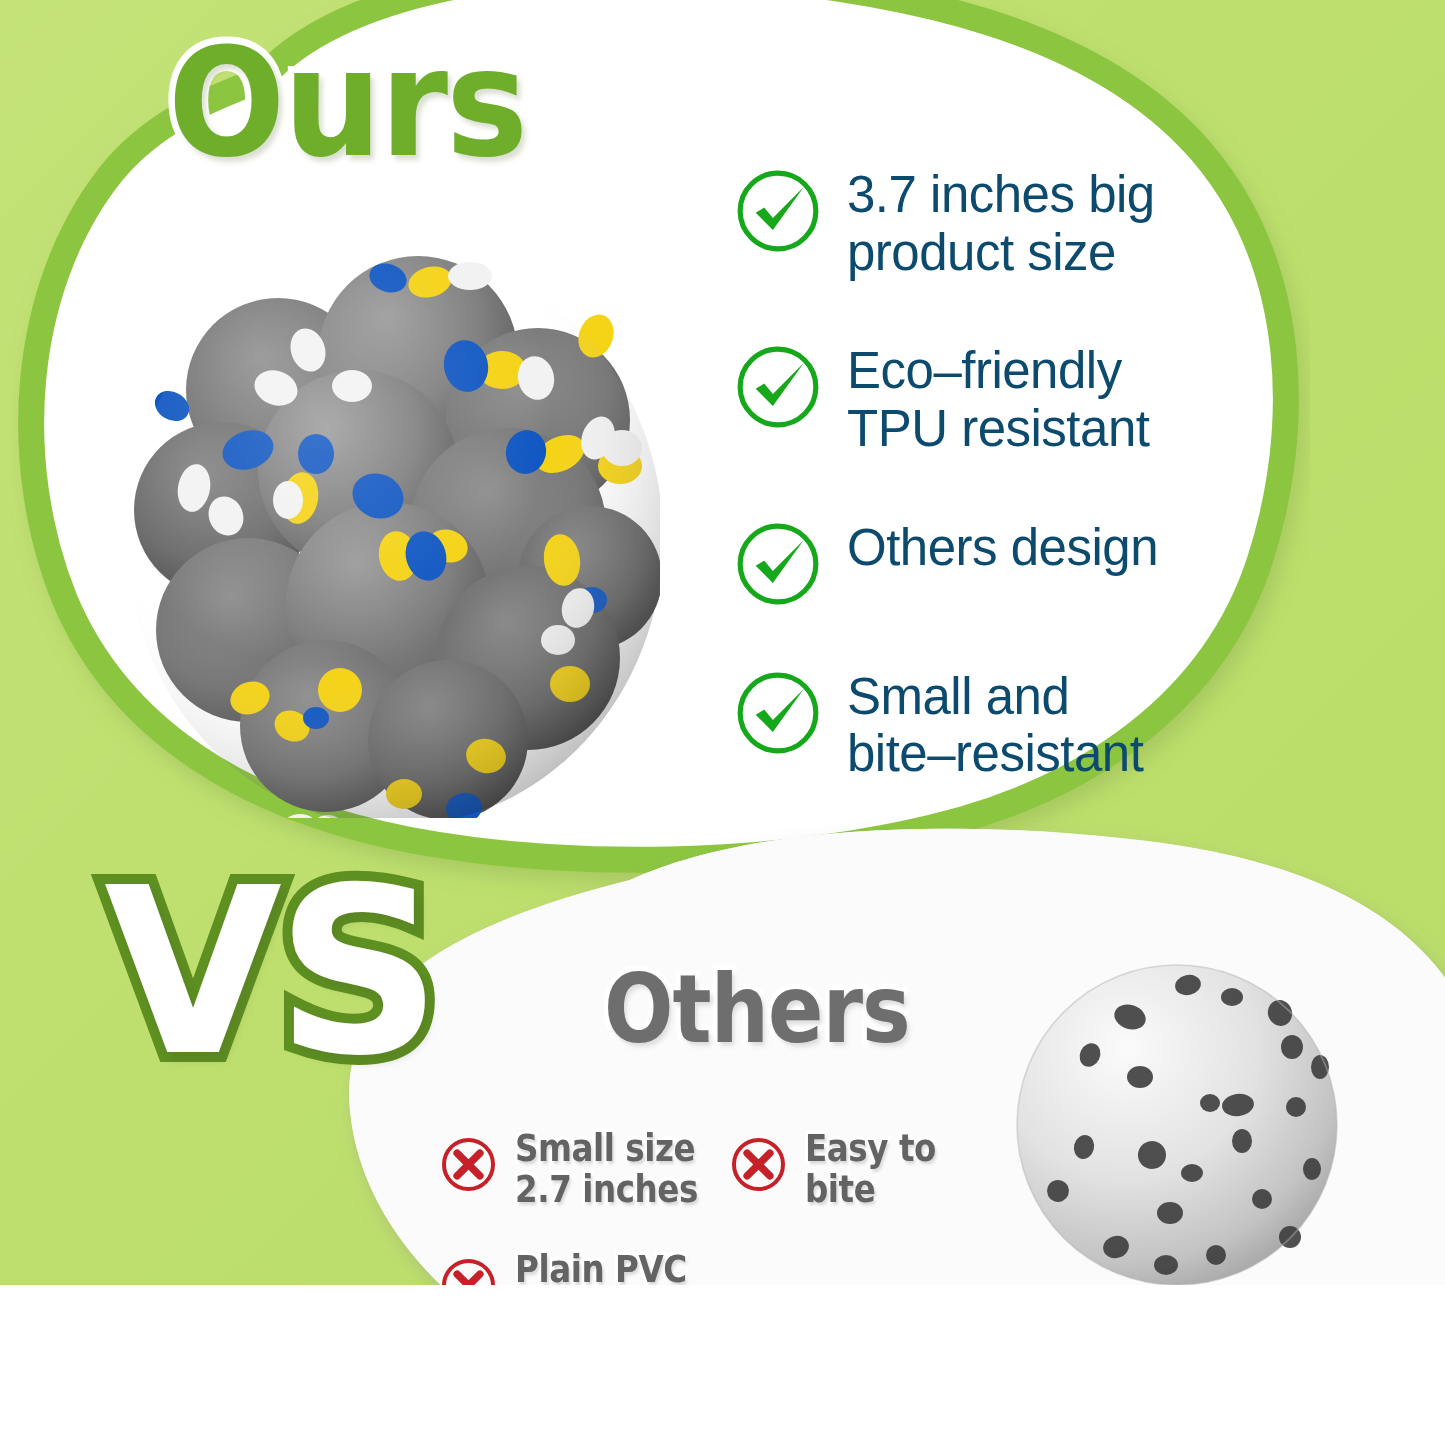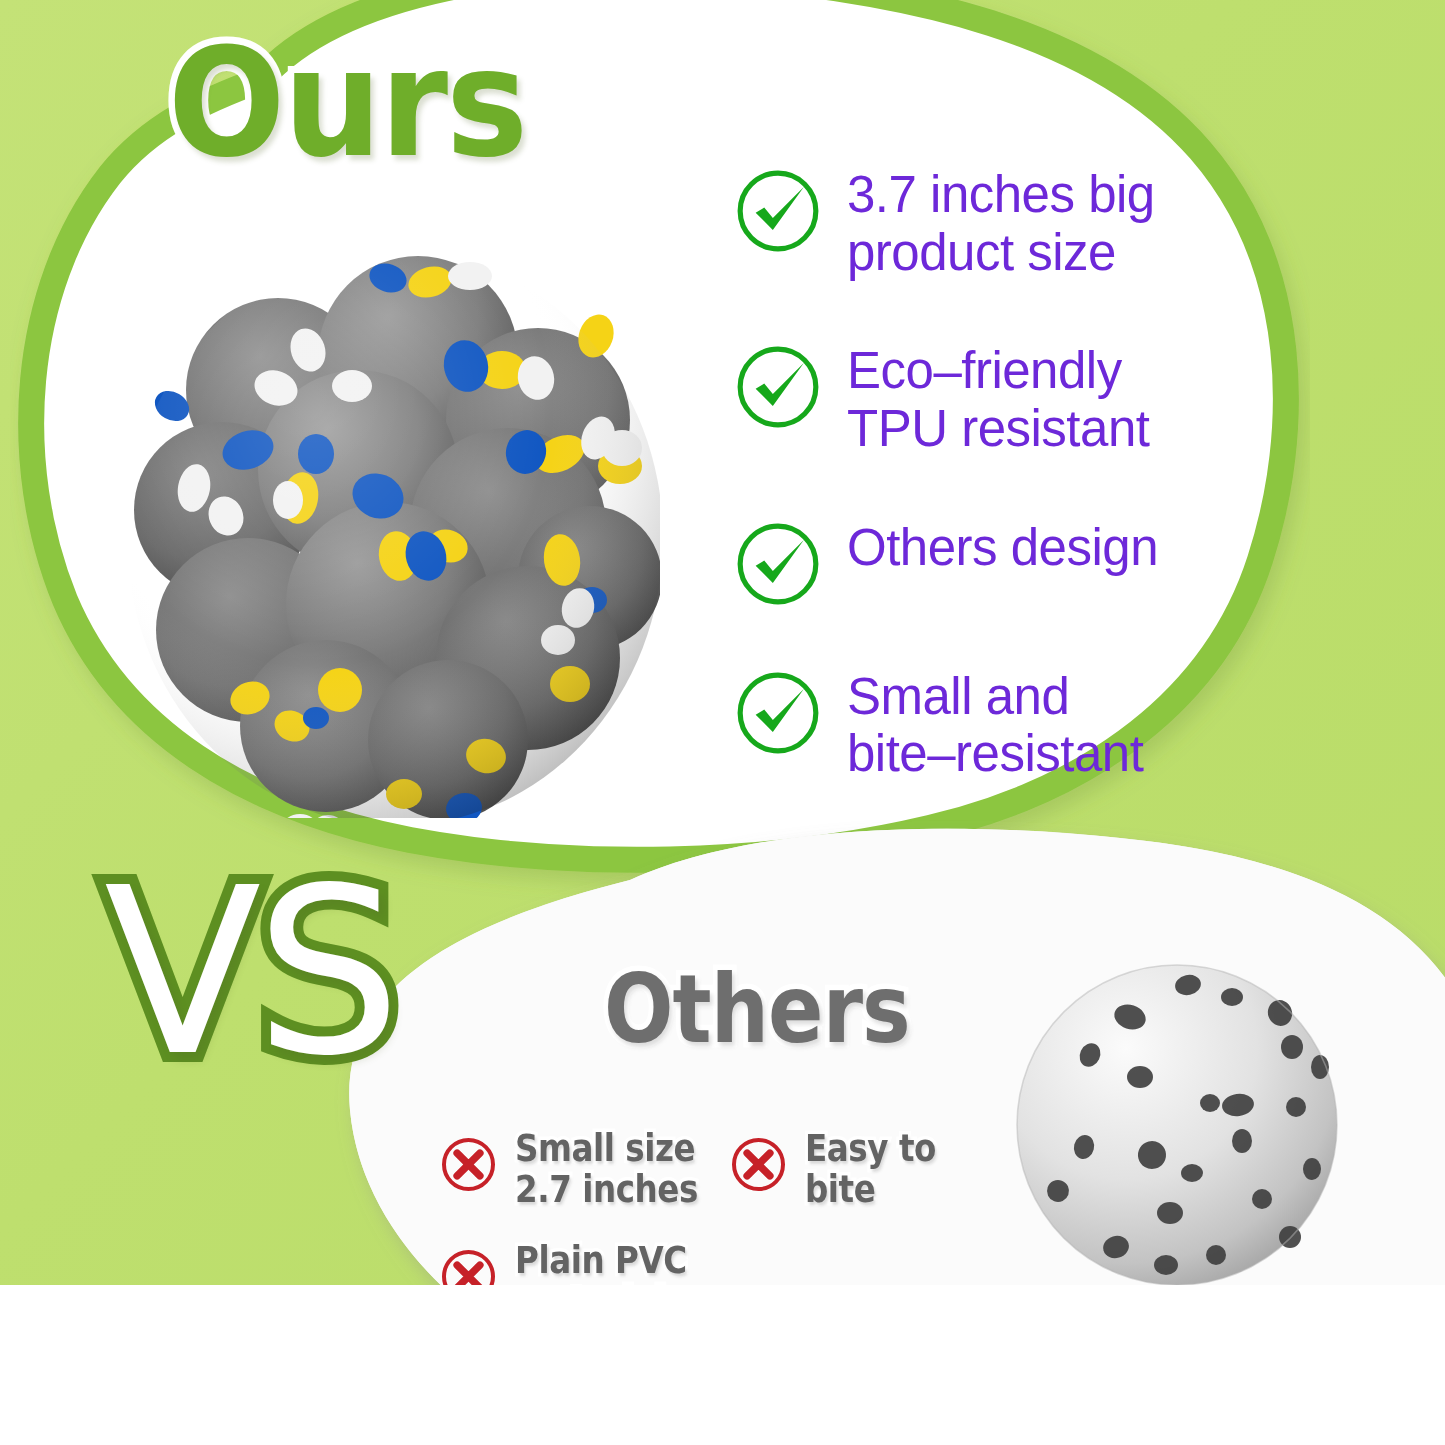--- a/index.html
+++ b/index.html
@@ -62,21 +62,21 @@
     white-space: nowrap;
     z-index: 6;
   }
 
   
   .vs-text {
     position: absolute;
     left: 104px;
     top: 858px;
     font-family: "DejaVu Sans", sans-serif;
-    font-weight: 400;
+    font-weight: 700;
     font-size: 230px;
     line-height: 1;
     letter-spacing: -6px;
     color: #ffffff;
     -webkit-text-stroke: 20px #5d8f21;
     paint-order: stroke fill;
     text-shadow: 6px 8px 8px rgba(80,100,40,0.20);
     white-space: nowrap;
     z-index: 9;
   }
@@ -141,37 +141,37 @@
     width: 86px;
     height: 86px;
     margin-right: 26px;
     margin-top: 8px;
   }
   .check-icon svg { display: block; width: 100%; height: 100%; }
   .feature-text {
     font-family: "Liberation Sans", sans-serif;
     font-size: 51px;
     line-height: 1.13;
-    color: #6d28d9;
+    color: #0c4a6e;
     letter-spacing: -0.5px;
     padding-top: 6px;
     white-space: pre-line;
   }
 
   
   .cons {
     position: absolute;
     left: 440px;
     top: 1128px;
     width: 570px;
     z-index: 11;
     display: grid;
     grid-template-columns: 290px 280px;
     grid-template-rows: auto auto;
-    row-gap: 29px;
+    row-gap: 38px;
   }
   .con-row {
     display: flex;
     align-items: flex-start;
   }
   .x-icon {
     flex: 0 0 auto;
     width: 57px;
     height: 57px;
     margin-right: 18px;

